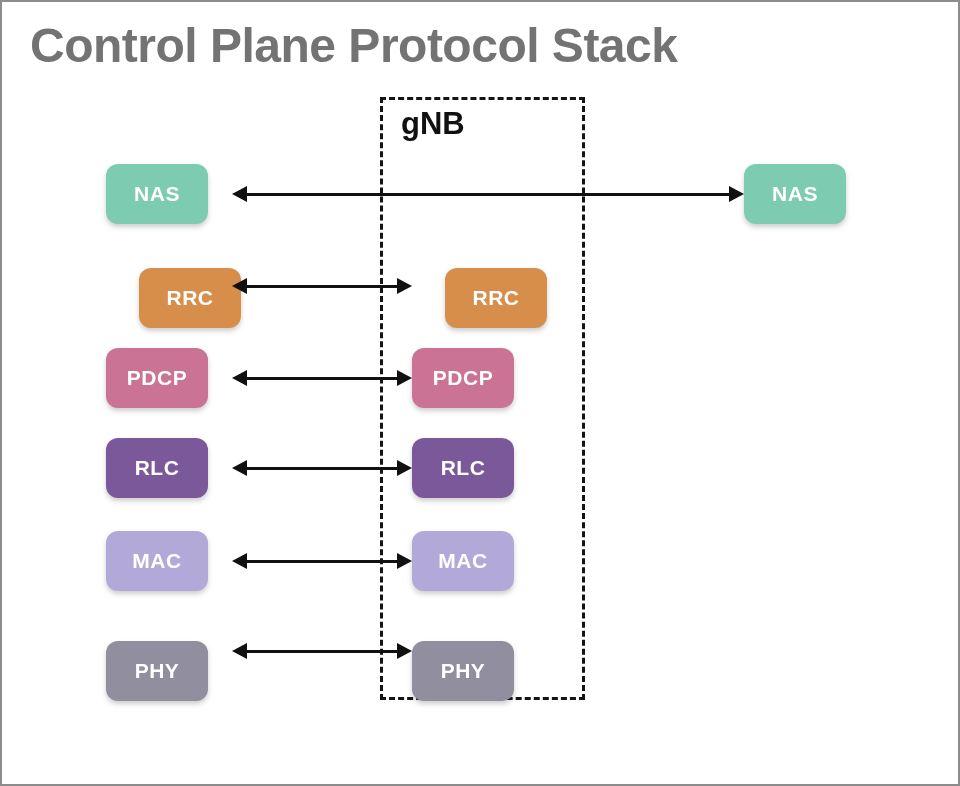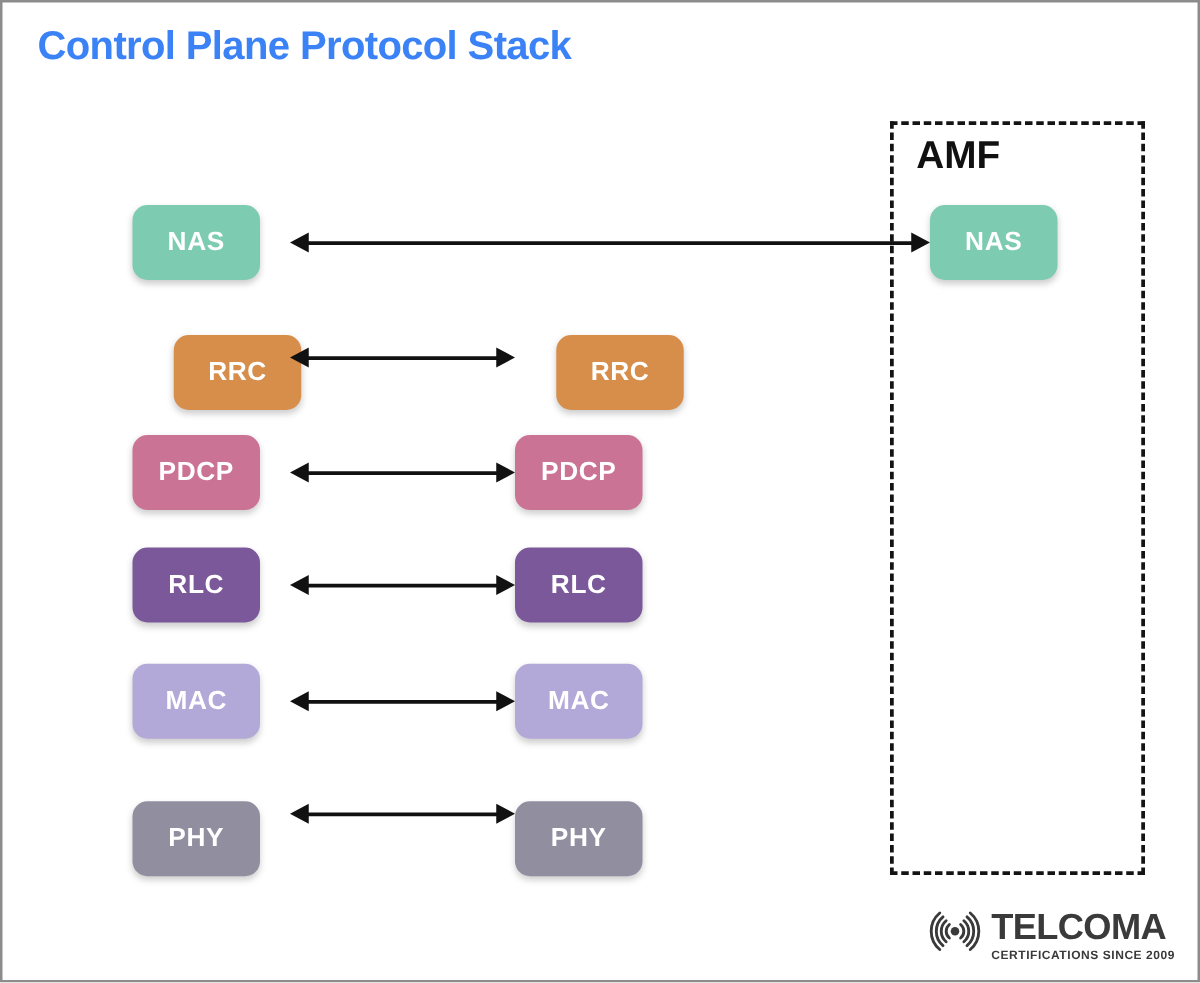--- a/index.html
+++ b/index.html
@@ -11,21 +11,21 @@
   }
   .page {
     position: absolute; left: 0; top: 0;
     width: 960px; height: 786px;
     background: #ffffff;
     border: 2px solid #8c8c8c;
     overflow: hidden;
   }
   .title {
     position: absolute; left: 28px; top: 16px;
-    font-size: 32px; font-weight: 700; color: #3b82f6;
+    font-size: 48px; font-weight: 700; color: #737373;
     letter-spacing: -0.5px;
     font-family: "Liberation Sans", sans-serif;
   }
   .column {
     position: absolute; top: 95px; height: 603px;
     border: 3px dashed #141414;
     background: transparent;
   }
   .col-ue  { left: 72px;  width: 203px; }
   .col-gnb { left: 378px; width: 205px; }
@@ -93,22 +93,22 @@
     margin-top: 2px; color: #3a3a3a;
   }
 </style>
 </head>
 <body>
 
 <div class="page">
 
   <div class="title">Control Plane Protocol Stack</div>
 
-  <div class="column col-amf">
-    <div class="col-label">AMF</div>
+  <div class="column col-gnb">
+    <div class="col-label">gNB</div>
   </div>
 
   <div class="layer-box ue-x row-nas" style="background: rgb(125, 204, 177);">NAS</div>
   <div class="layer-box ue-x row-rrc" style="background: rgb(215, 142, 75);">RRC</div>
   <div class="layer-box ue-x row-pdcp" style="background: rgb(203, 115, 148);">PDCP</div>
   <div class="layer-box ue-x row-rlc" style="background: rgb(123, 88, 153);">RLC</div>
   <div class="layer-box ue-x row-mac" style="background: rgb(178, 169, 217);">MAC</div>
   <div class="layer-box ue-x row-phy" style="background: rgb(145, 142, 160);">PHY</div>
 
   <div class="layer-box gnb-x row-rrc" style="background: rgb(215, 142, 75);">RRC</div>
@@ -131,33 +131,14 @@
   <div class="arrow arrow-short a-rlc">
       <span class="shaft"></span>
     </div>
   <div class="arrow arrow-short a-mac">
       <span class="shaft"></span>
     </div>
   <div class="arrow arrow-short a-phy">
       <span class="shaft"></span>
     </div>
 
-  <div class="logo">
-    <span class="logo-icon">
-      <svg width="48" height="46" viewBox="0 0 48 46" fill="none" xmlns="http://www.w3.org/2000/svg">
-        <circle cx="24" cy="22" r="3.4" fill="#3a3a3a"></circle>
-        <path d="M28.5 16.6 A 7 7 0 0 1 28.5 27.4" stroke="#3a3a3a" stroke-width="2.3" stroke-linecap="round"></path>
-        <path d="M31.1 13.6 A 11 11 0 0 1 31.1 30.4" stroke="#3a3a3a" stroke-width="2.3" stroke-linecap="round"></path>
-        <path d="M33.6 10.5 A 15 15 0 0 1 33.6 33.5" stroke="#3a3a3a" stroke-width="2.3" stroke-linecap="round"></path>
-        <path d="M36.2 7.4  A 19 19 0 0 1 36.2 36.6" stroke="#3a3a3a" stroke-width="2.3" stroke-linecap="round"></path>
-        <path d="M19.5 16.6 A 7 7 0 0 0 19.5 27.4" stroke="#3a3a3a" stroke-width="2.3" stroke-linecap="round"></path>
-        <path d="M16.9 13.6 A 11 11 0 0 0 16.9 30.4" stroke="#3a3a3a" stroke-width="2.3" stroke-linecap="round"></path>
-        <path d="M14.4 10.5 A 15 15 0 0 0 14.4 33.5" stroke="#3a3a3a" stroke-width="2.3" stroke-linecap="round"></path>
-        <path d="M11.8 7.4  A 19 19 0 0 0 11.8 36.6" stroke="#3a3a3a" stroke-width="2.3" stroke-linecap="round"></path>
-      </svg>
-    </span>
-    <span class="logo-text">
-      <span class="logo-brand">TELCOMA</span>
-      <span class="logo-tagline">CERTIFICATIONS SINCE 2009</span>
-    </span>
-  </div>
 
 </div>
 
 </body></html>

